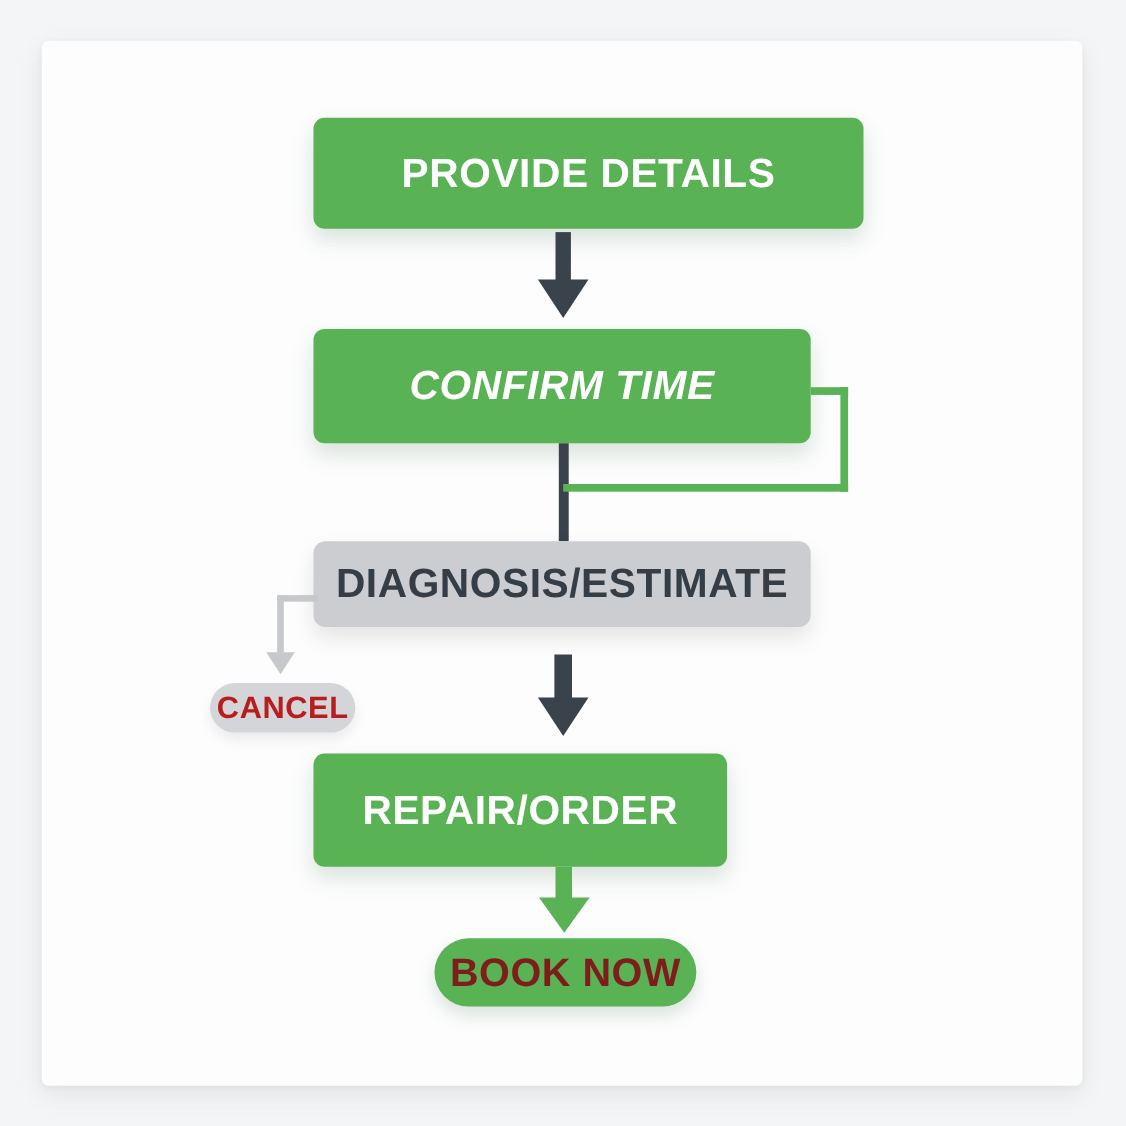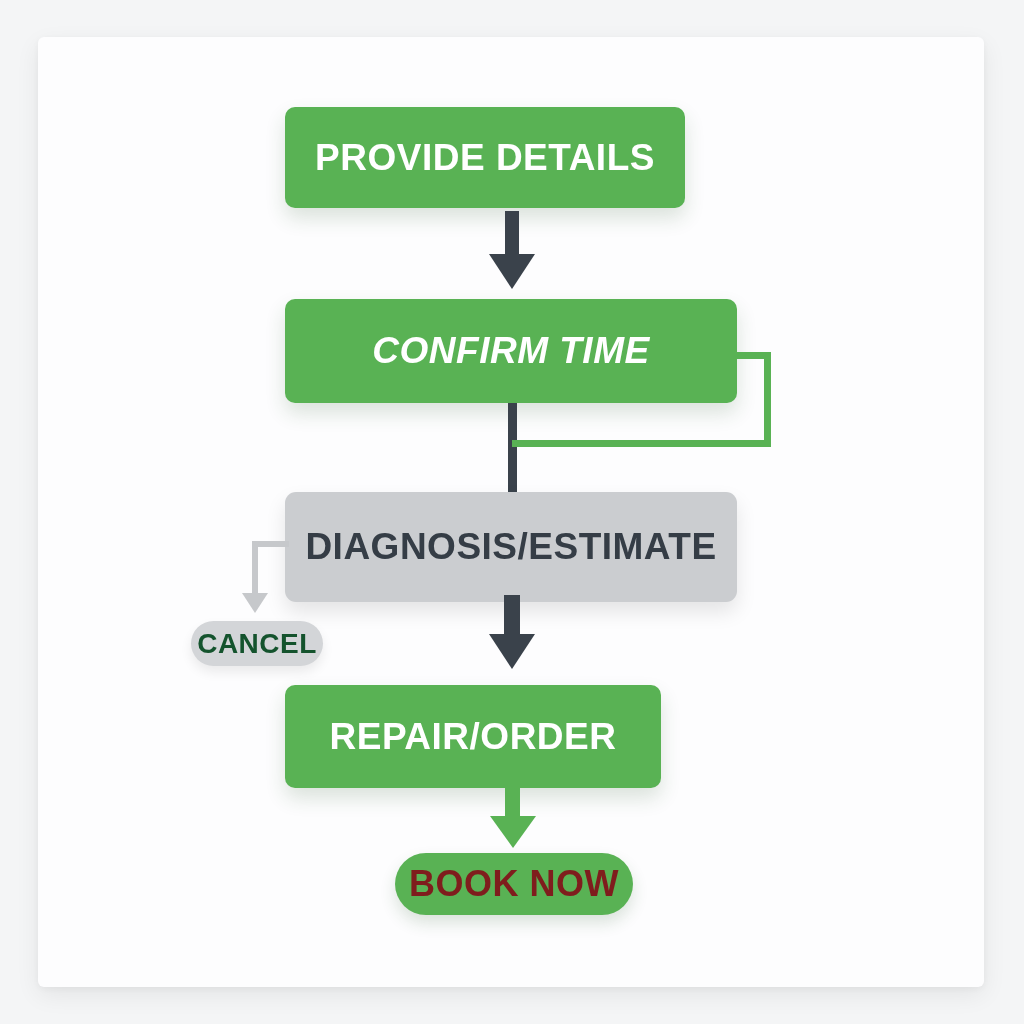--- a/index.html
+++ b/index.html
@@ -37,21 +37,21 @@
     box-shadow: 0 10px 20px rgba(40,90,40,0.16);
   }
   .node-gray {
     background: #cbcdd0;
     color: #353d46;
     border-radius: 10px;
     box-shadow: 0 10px 20px rgba(0,0,0,0.10);
   }
   .pill-gray {
     background: #d3d5d8;
-    color: #14532d;
+    color: #b91c1c;
     border-radius: 999px;
     box-shadow: 0 6px 12px rgba(0,0,0,0.08);
   }
   .pill-green {
     background: #59b254;
     color: #7f1d1d;
     border-radius: 999px;
     box-shadow: 0 8px 16px rgba(40,90,40,0.16);
   }
   .big-label   { font-size: 37px; }
@@ -81,38 +81,38 @@
     border-left: 13px solid transparent;
     border-right: 13px solid transparent;
     border-top: 20px solid #c6c8cb;
   }
 </style>
 </head>
 <body>
 
 <div class="card"></div>
 
-<div class="node node-green big-label" style="left:285px; top:107px; width:400px; height:101px;">
+<div class="node node-green big-label" style="left:285px; top:107px; width:500px; height:101px;">
   <span>PROVIDE DETAILS</span>
 </div>
 
 <div class="seg seg-dark" style="left:505px; top:211px; width:14px; height:45px;"></div>
 <div class="tri tri-dark-lg" style="left:489px; top:254px;"></div>
 
 <div class="node node-green big-label" style="left:285px; top:299px; width:452px; height:104px;font-style:italic;">
   <span>CONFIRM TIME</span>
 </div>
 
 <div class="seg seg-dark" style="left:508px; top:403px; width:9px; height:89px;"></div>
 
 <div class="seg seg-green" style="left:737px; top:352px; width:34px; height:7px;"></div>
 <div class="seg seg-green" style="left:764px; top:352px; width:7px; height:95px;"></div>
 <div class="seg seg-green" style="left:512px; top:440px; width:259px; height:7px;"></div>
 
-<div class="node node-gray big-label" style="left:285px; top:492px; width:452px; height:110px;border-radius:11px;">
+<div class="node node-gray big-label" style="left:285px; top:492px; width:452px; height:78px;border-radius:11px;">
   <span>DIAGNOSIS/ESTIMATE</span>
 </div>
 
 <div class="seg seg-lgray" style="left:252px; top:541px; width:37px; height:6px;"></div>
 <div class="seg seg-lgray" style="left:252px; top:541px; width:6px; height:54px;"></div>
 <div class="tri tri-lgray" style="left:242px; top:593px;"></div>
 
 <div class="node pill-gray small-label" style="left:191px; top:621px; width:132px; height:45px;">
   <span>CANCEL</span>
 </div>

